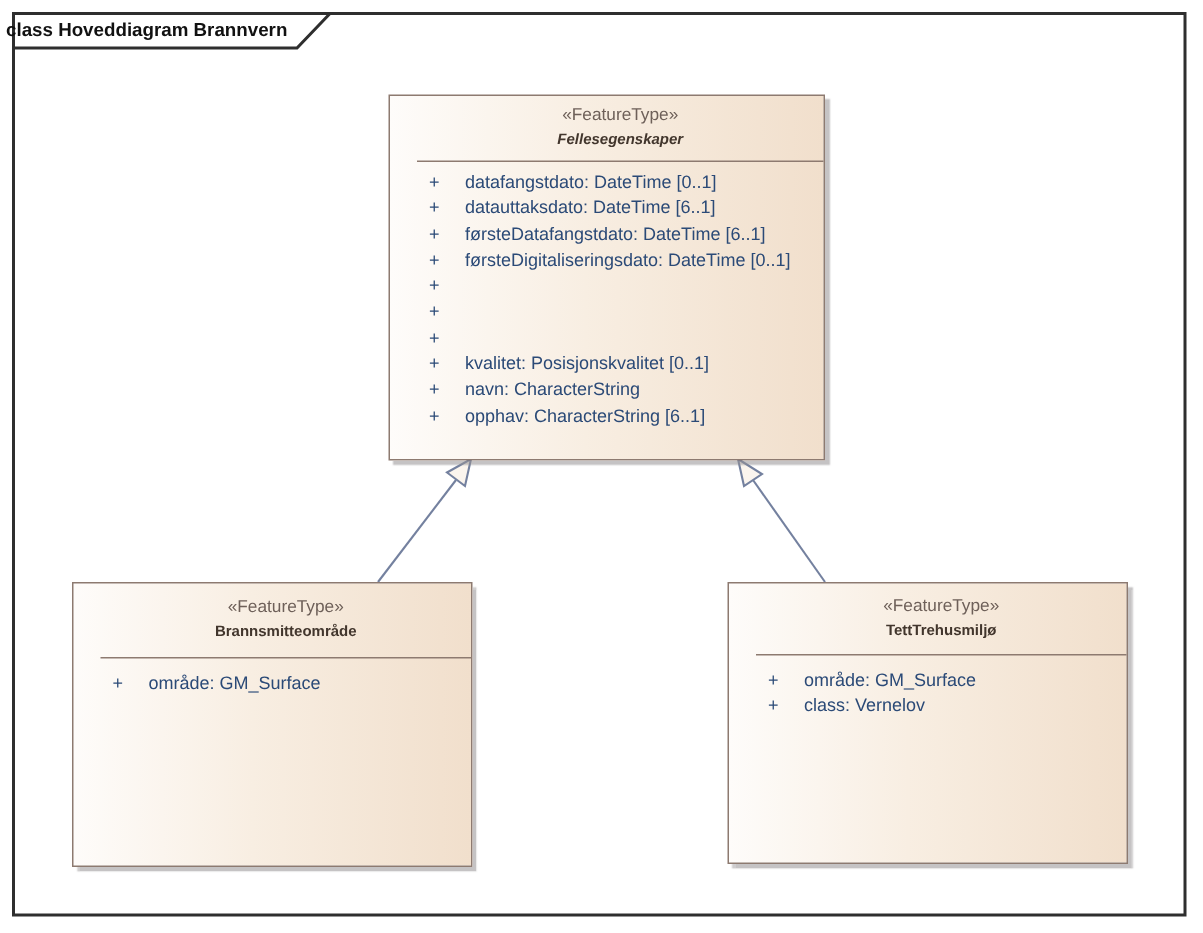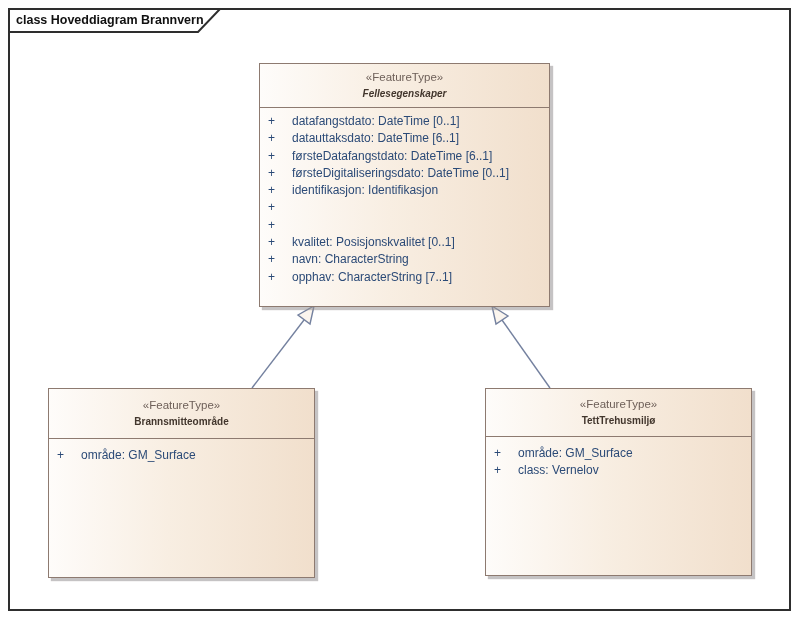--- a/index.html
+++ b/index.html
@@ -6,29 +6,30 @@
   body{
     width:802px;height:622px;position:relative;background:#ffffff;
     font-family:"Liberation Sans", sans-serif;overflow:hidden;
   }
   .frame{
     position:absolute;left:8px;top:8px;width:783px;height:603px;
     border:2px solid #2e2e2e;background:transparent;box-sizing:border-box;
   }
   .frame-tab-svg{position:absolute;left:8px;top:8px;z-index:3;}
   .frame-tab-label{
-    position:absolute;left:16px;top:13px;z-index:4;
+    position:absolute;left:4px;top:13px;z-index:4;
     font-size:12.5px;font-weight:bold;color:#111111;white-space:nowrap;
   }
   .connector-layer{position:absolute;left:0;top:0;z-index:1;}
   .uml-class{
     position:absolute;z-index:2;box-sizing:border-box;
     border:1px solid #8d7a70;
     background:linear-gradient(90deg,#fefcfa 0%,#f8eee2 45%,#f1dfcc 100%);
     box-shadow:3px 3px 1px rgba(150,146,148,0.55);
+    padding-left:18px;
   }
   .uml-class .hdr{
     text-align:center;border-bottom:1px solid #8d7a70;box-sizing:border-box;
   }
   .stereotype{
     display:block;font-size:11.5px;color:#6e6059;line-height:15px;
   }
   .class-name{
     display:block;font-size:10px;font-weight:bold;color:#42362d;line-height:17px;
   }
@@ -87,39 +88,38 @@
     <div class="attr-row">
         <span class="vis">+</span>
         <span>førsteDatafangstdato: DateTime [6..1]</span>
       </div>
     <div class="attr-row">
         <span class="vis">+</span>
         <span>førsteDigitaliseringsdato: DateTime [0..1]</span>
       </div>
     <div class="attr-row">
         <span class="vis">+</span>
-        <span>identifikasjon: Identifikasjon</span>
       </div>
     <div class="attr-row">
         <span class="vis">+</span>
       </div>
     <div class="attr-row">
         <span class="vis">+</span>
       </div>
     <div class="attr-row">
         <span class="vis">+</span>
         <span>kvalitet: Posisjonskvalitet [0..1]</span>
       </div>
     <div class="attr-row">
         <span class="vis">+</span>
         <span>navn: CharacterString</span>
       </div>
     <div class="attr-row">
         <span class="vis">+</span>
-        <span>opphav: CharacterString [7..1]</span>
+        <span>opphav: CharacterString [6..1]</span>
       </div>
   </div>
 </div>
 
 <div id="cls-brann" class="uml-class">
   <div class="hdr">
     <span class="stereotype">«FeatureType»</span>
     <span class="class-name">Brannsmitteområde</span>
   </div>
   <div class="attrs">

